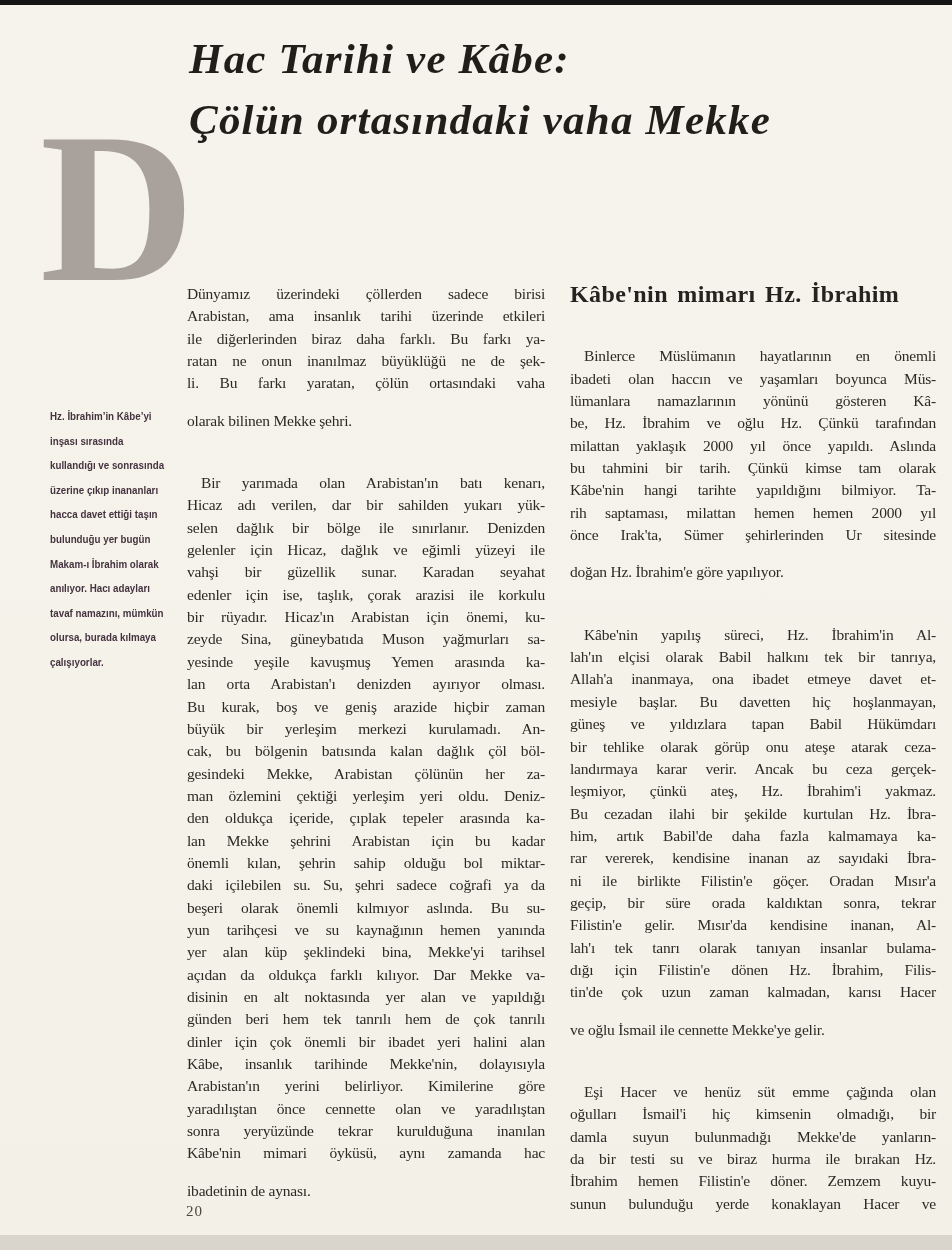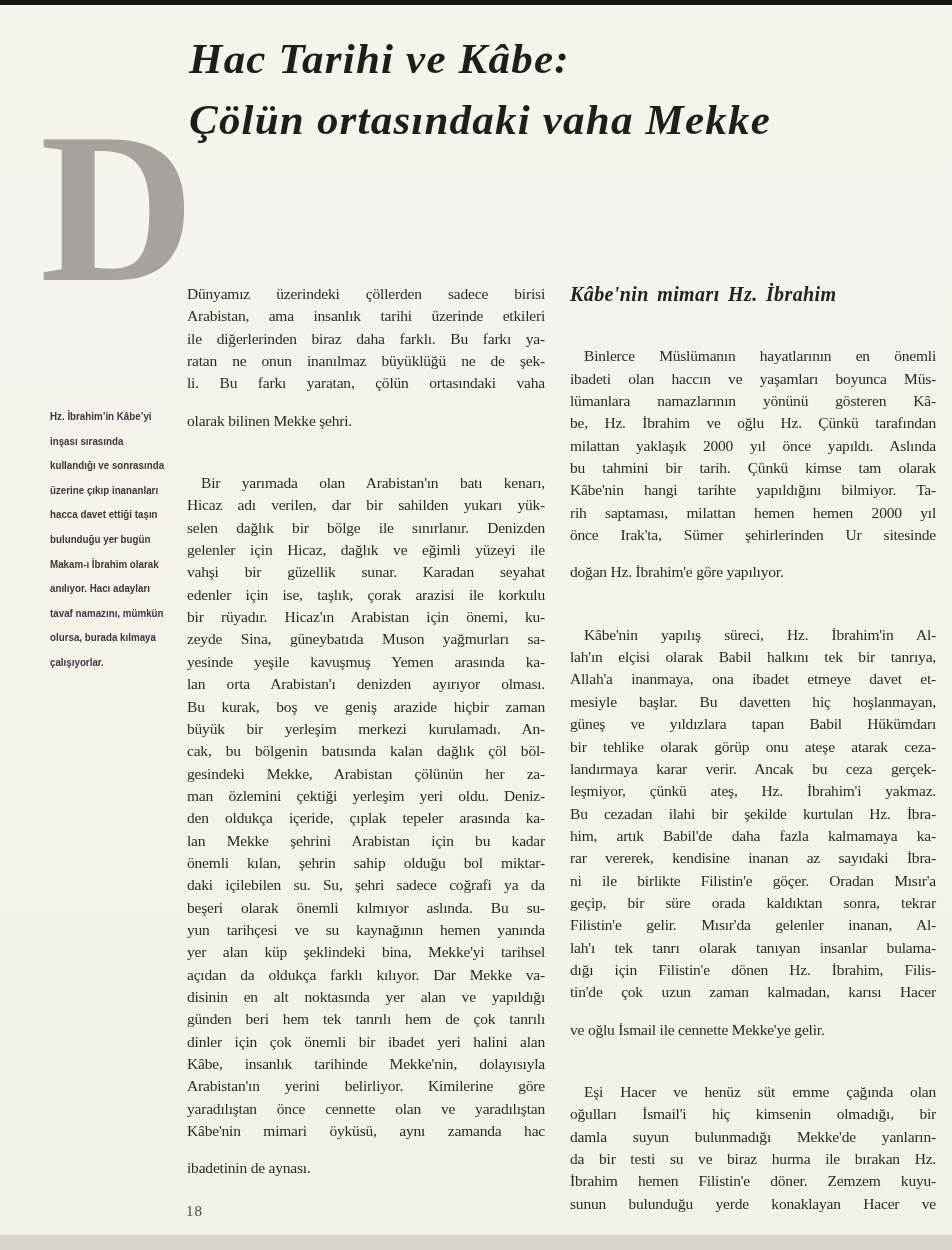--- a/index.html
+++ b/index.html
@@ -33,21 +33,21 @@
   .col{position:absolute;top:283px;color:var(--ink);}
   #col-left{left:187px;width:358px;}
   #col-right{left:570px;width:366px;}
   .bodyline{
     font-size:15.5px;line-height:22.35px;letter-spacing:-0.2px;
     text-align:justify;text-align-last:justify;
   }
   .bodyline.end{text-align-last:left;margin-top:15px;}
   .bodyline.ind{text-indent:14px;margin-top:40px;}
   #col-heading{
-    font-size:20px;line-height:22.35px;font-style:italic;font-weight:700;
+    font-size:24px;line-height:22.35px;font-weight:700;
     letter-spacing:0.4px;word-spacing:3px;white-space:nowrap;color:#262220;
   }
   #page-number{
     position:absolute;left:186px;top:1203px;font-size:15px;color:var(--pageno-ink);letter-spacing:1px;
   }
 </style>
 </head>
 <body>
 
 <div id="page">
@@ -103,20 +103,21 @@
       <div class="bodyline">beşeri olarak önemli kılmıyor aslında. Bu su-</div>
       <div class="bodyline">yun tarihçesi ve su kaynağının hemen yanında</div>
       <div class="bodyline">yer alan küp şeklindeki bina, Mekke'yi tarihsel</div>
       <div class="bodyline">açıdan da oldukça farklı kılıyor. Dar Mekke va-</div>
       <div class="bodyline">disinin en alt noktasında yer alan ve yapıldığı</div>
       <div class="bodyline">günden beri hem tek tanrılı hem de çok tanrılı</div>
       <div class="bodyline">dinler için çok önemli bir ibadet yeri halini alan</div>
       <div class="bodyline">Kâbe, insanlık tarihinde Mekke'nin, dolayısıyla</div>
       <div class="bodyline">Arabistan'ın yerini belirliyor. Kimilerine göre</div>
       <div class="bodyline">yaradılıştan önce cennette olan ve yaradılıştan</div>
+      <div class="bodyline">sonra yeryüzünde tekrar kurulduğuna inanılan</div>
       <div class="bodyline">Kâbe'nin mimari öyküsü, aynı zamanda hac</div>
       <div class="bodyline end">ibadetinin de aynası.</div>
     </div>
 
   <div id="col-right" class="col">
     <div id="col-heading">Kâbe'nin mimarı Hz. İbrahim</div>
   <div class="bodyline ind">Binlerce Müslümanın hayatlarının en önemli</div>
       <div class="bodyline">ibadeti olan haccın ve yaşamları boyunca Müs-</div>
       <div class="bodyline">lümanlara namazlarının yönünü gösteren Kâ-</div>
       <div class="bodyline">be, Hz. İbrahim ve oğlu Hz. Çünkü tarafından</div>
@@ -132,30 +133,30 @@
       <div class="bodyline">mesiyle başlar. Bu davetten hiç hoşlanmayan,</div>
       <div class="bodyline">güneş ve yıldızlara tapan Babil Hükümdarı</div>
       <div class="bodyline">bir tehlike olarak görüp onu ateşe atarak ceza-</div>
       <div class="bodyline">landırmaya karar verir. Ancak bu ceza gerçek-</div>
       <div class="bodyline">leşmiyor, çünkü ateş, Hz. İbrahim'i yakmaz.</div>
       <div class="bodyline">Bu cezadan ilahi bir şekilde kurtulan Hz. İbra-</div>
       <div class="bodyline">him, artık Babil'de daha fazla kalmamaya ka-</div>
       <div class="bodyline">rar vererek, kendisine inanan az sayıdaki İbra-</div>
       <div class="bodyline">ni ile birlikte Filistin'e göçer. Oradan Mısır'a</div>
       <div class="bodyline">geçip, bir süre orada kaldıktan sonra, tekrar</div>
-      <div class="bodyline">Filistin'e gelir. Mısır'da gelenler inanan, Al-</div>
+      <div class="bodyline">Filistin'e gelir. Mısır'da kendisine inanan, Al-</div>
       <div class="bodyline">lah'ı tek tanrı olarak tanıyan insanlar bulama-</div>
       <div class="bodyline">dığı için Filistin'e dönen Hz. İbrahim, Filis-</div>
       <div class="bodyline">tin'de çok uzun zaman kalmadan, karısı Hacer</div>
       <div class="bodyline end">ve oğlu İsmail ile cennette Mekke'ye gelir.</div>
       <div class="bodyline ind">Eşi Hacer ve henüz süt emme çağında olan</div>
       <div class="bodyline">oğulları İsmail'i hiç kimsenin olmadığı, bir</div>
       <div class="bodyline">damla suyun bulunmadığı Mekke'de yanların-</div>
       <div class="bodyline">da bir testi su ve biraz hurma ile bırakan Hz.</div>
       <div class="bodyline">İbrahim hemen Filistin'e döner. Zemzem kuyu-</div>
       <div class="bodyline">sunun bulunduğu yerde konaklayan Hacer ve</div>
       <div class="bodyline end">oğlunun tüm besinleri kısa zamanda tükenir.</div>
     </div>
 
-  <div id="page-number">18</div>
+  <div id="page-number">20</div>
 
   <div id="bottom-strip"></div>
 </div>
 
 </body></html>

